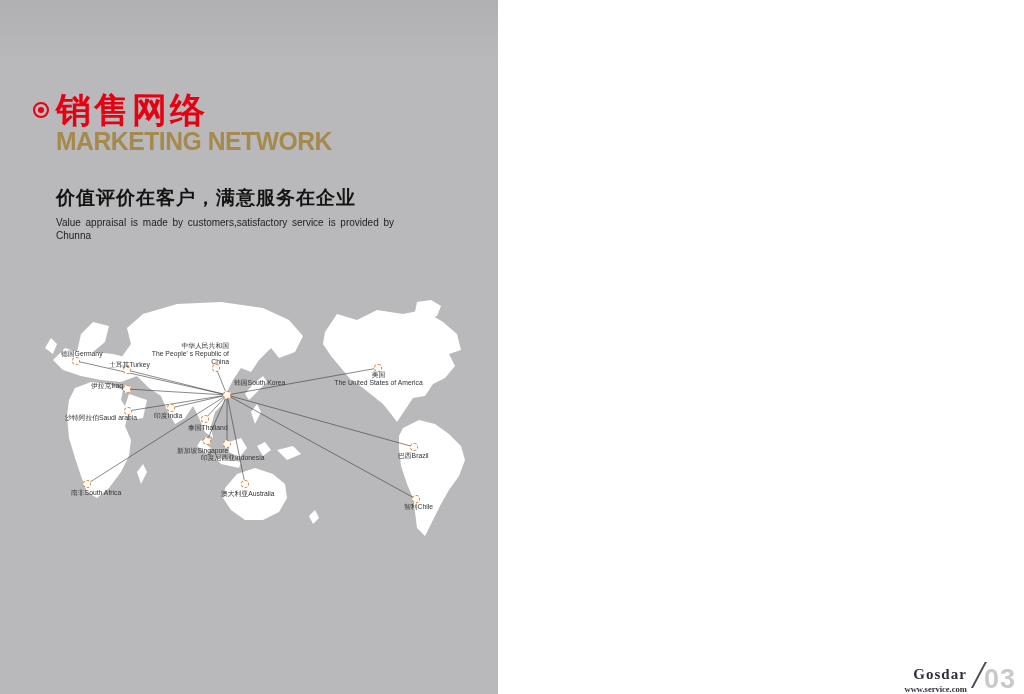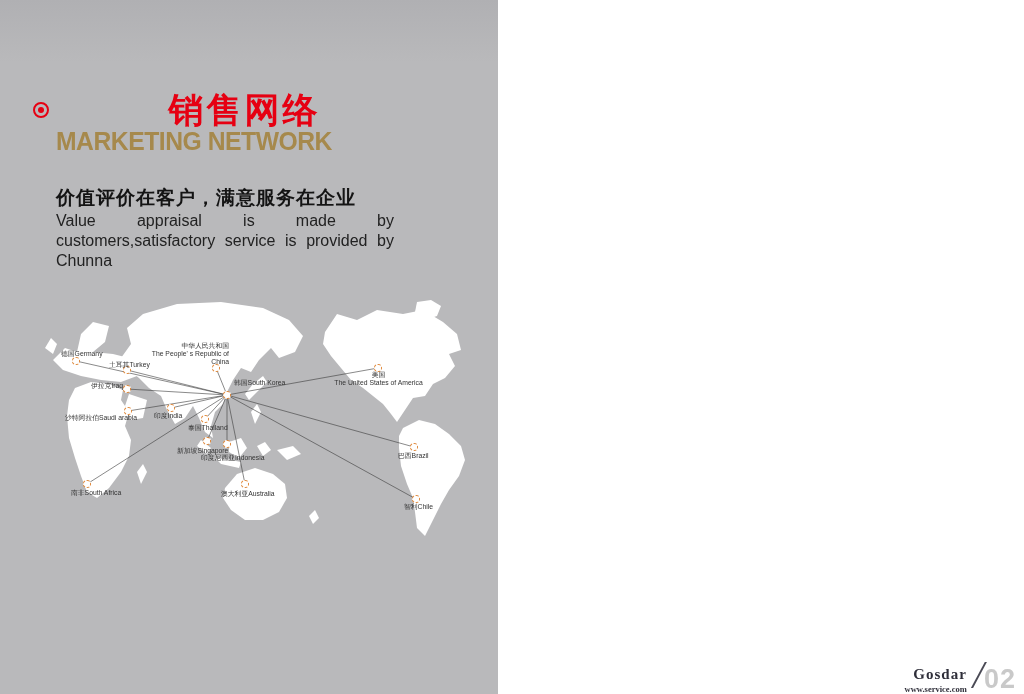--- a/index.html
+++ b/index.html
@@ -7,25 +7,25 @@
        font-family:"Liberation Sans","DejaVu Sans",sans-serif;background:#fff;}
   .page{position:absolute;inset:0;}
   .left-page{position:absolute;left:0;top:0;width:498px;height:694px;
              background:linear-gradient(180deg,#b0b0b3 0%,#b9b9bb 9%,#b9b9bb 100%);}
   .right-page{position:absolute;left:498px;top:15px;width:526px;height:694px;background:#ffffff;}
 
   
   .title-block{position:absolute;left:33px;top:92px;width:400px;}
   .bullet{position:absolute;left:0;top:10px;width:12px;height:12px;border:2px solid #e60012;border-radius:50%;}
   .bullet::after{content:"";position:absolute;left:3px;top:3px;width:6px;height:6px;background:#e60012;border-radius:50%;}
-  .title-cn{margin-left:23px;font-size:35px;font-weight:900;color:#e60012;letter-spacing:3px;line-height:1.0;text-align:center;}
+  .title-cn{margin-left:23px;font-size:35px;font-weight:900;color:#e60012;letter-spacing:3px;line-height:1.0;}
   .title-en{margin-left:23px;margin-top:1px;font-size:26px;font-weight:800;color:#a6894c;
             letter-spacing:-0.5px;transform:scaleX(.95);transform-origin:left;line-height:1.05;white-space:nowrap;}
   .slogan-cn{margin-left:23px;margin-top:30px;font-size:19px;font-weight:700;color:#141414;letter-spacing:1px;}
-  .slogan-en{margin-left:23px;width:338px;font-size:16px;color:#222;
+  .slogan-en{margin-left:23px;margin-top:6px;width:338px;font-size:10px;color:#222;
              text-align:justify;line-height:1.25;}
 
   
   .world-map{position:absolute;left:25px;top:300px;width:470px;height:240px;}
   svg.geo{position:absolute;left:0;top:0;width:100%;height:100%;overflow:visible;}
   .map-dot{position:absolute;box-sizing:border-box;border-radius:50%;background:#fff;
            transform:translate(-50%,-50%);}
   .world-map .map-dot{width:8px;height:8px;border:1.6px dashed #e0883a;}
   .map-label{position:absolute;font-size:6.8px;color:#333;white-space:nowrap;line-height:1.2;}
 
@@ -140,16 +140,16 @@
   </div>
 
   <div class="right-page">
 
     <div class="footer">
       <div class="brand-box">
         <div class="brand">Gosdar</div>
         <div class="website">www.service.com</div>
       </div>
       <div class="slash">/</div>
-      <div class="pagenum">02</div>
+      <div class="pagenum">03</div>
     </div>
   </div>
 </div>
 
 </body></html>

